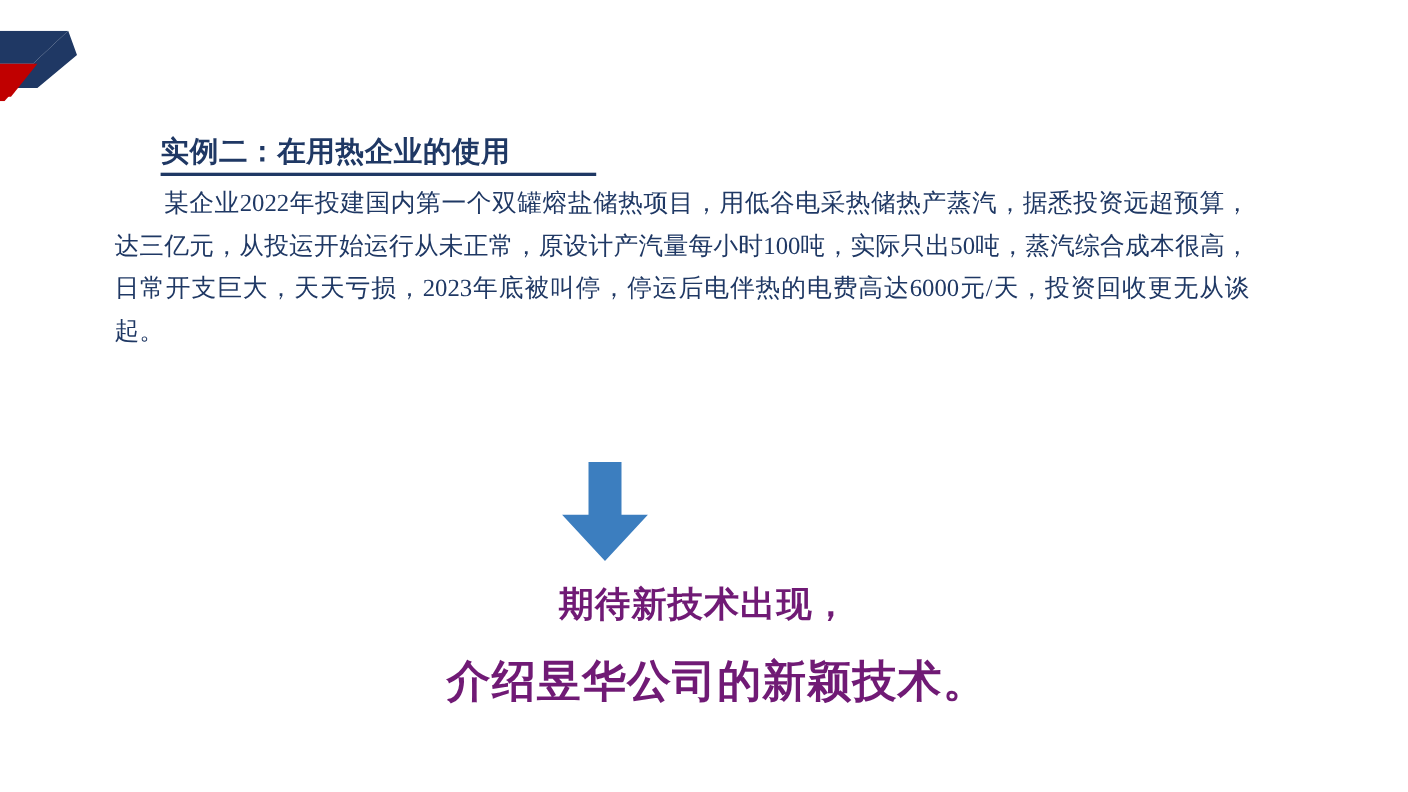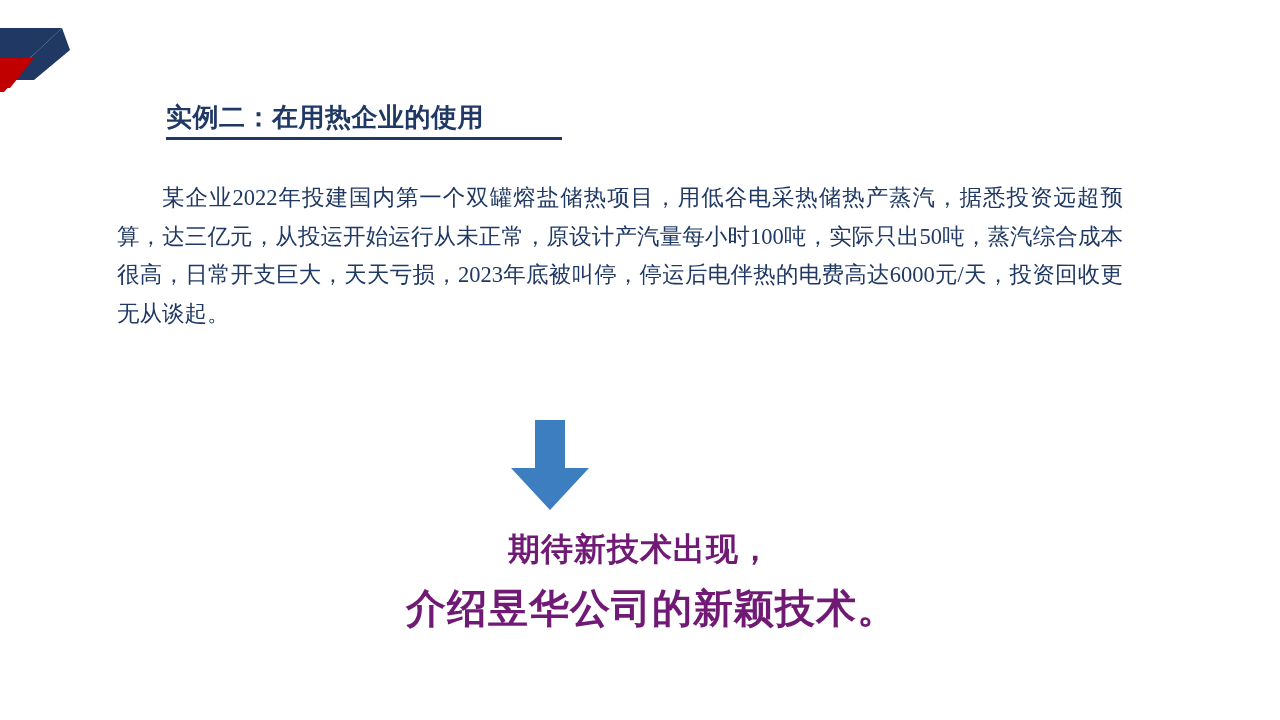--- a/index.html
+++ b/index.html
@@ -30,22 +30,21 @@
     height: 64px;
   }
   .corner-mark svg {
     display: block;
   }
 
   
   .title-wrap {
     position: absolute;
     left: 146px;
-    top: 102px;
-    margin-left: 20px;
+    top: 122px;
   }
   .slide-title {
     font-family: "Liberation Sans", sans-serif;
     font-size: 26px;
     font-weight: bold;
     color: #1F3864;
     letter-spacing: 0.5px;
     white-space: nowrap;
     line-height: 1.2;
   }
@@ -64,21 +63,21 @@
     width: 1032px;
   }
   .para {
     font-family: "Liberation Serif", serif;
     font-size: 22.5px;
     color: #1F3864;
     line-height: 1.72;
     text-align: justify;
     text-justify: inter-ideograph;
     text-indent: 2em;
-    margin: 13px;
+    margin: 0;
   }
   .para + .para {
     margin-top: 12px;
   }
 
   
   .arrow-wrap {
     position: absolute;
     left: 505px;
     top: 420px;
@@ -103,21 +102,21 @@
     font-size: 32px;
     font-weight: bold;
     letter-spacing: 1px;
     line-height: 1.35;
   }
   .conclusion .line2 {
     font-size: 40px;
     font-weight: bold;
     letter-spacing: 1px;
     line-height: 1.35;
-    margin-top: 10px;
+    margin-top: 22px;
     padding-left: 24px;
   }
 </style>
 </head>
 <body>
 
 <div class="slide">
 
   <div class="corner-mark">
     <svg width="78" height="64" viewBox="0 0 78 64" xmlns="http://www.w3.org/2000/svg">

